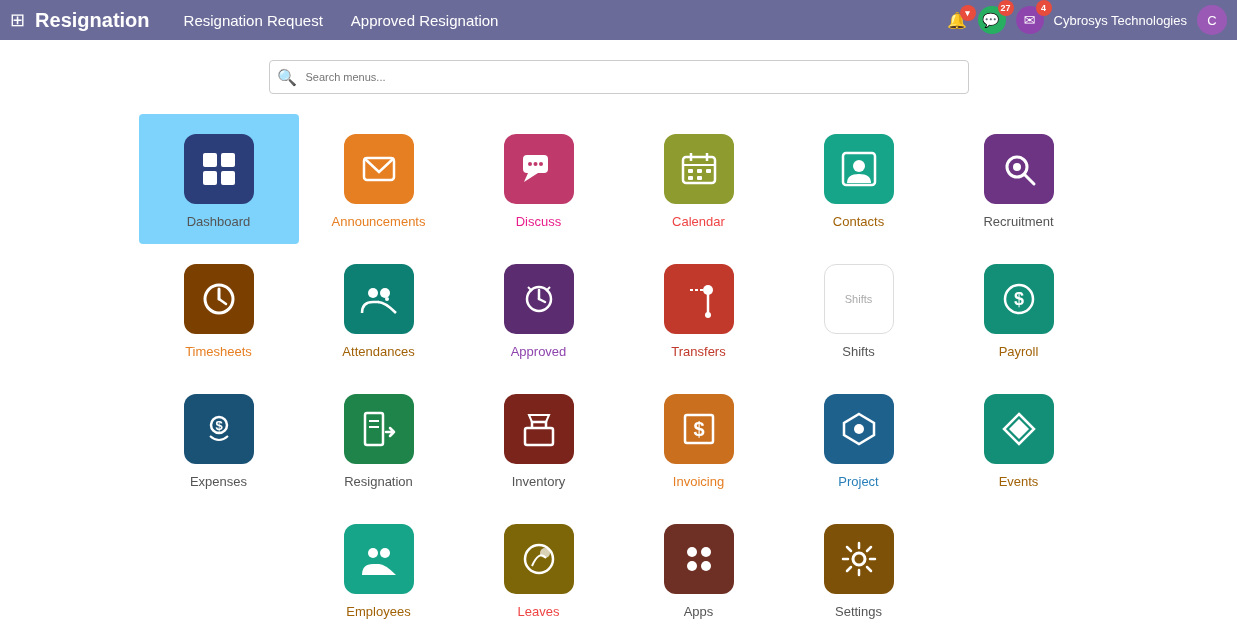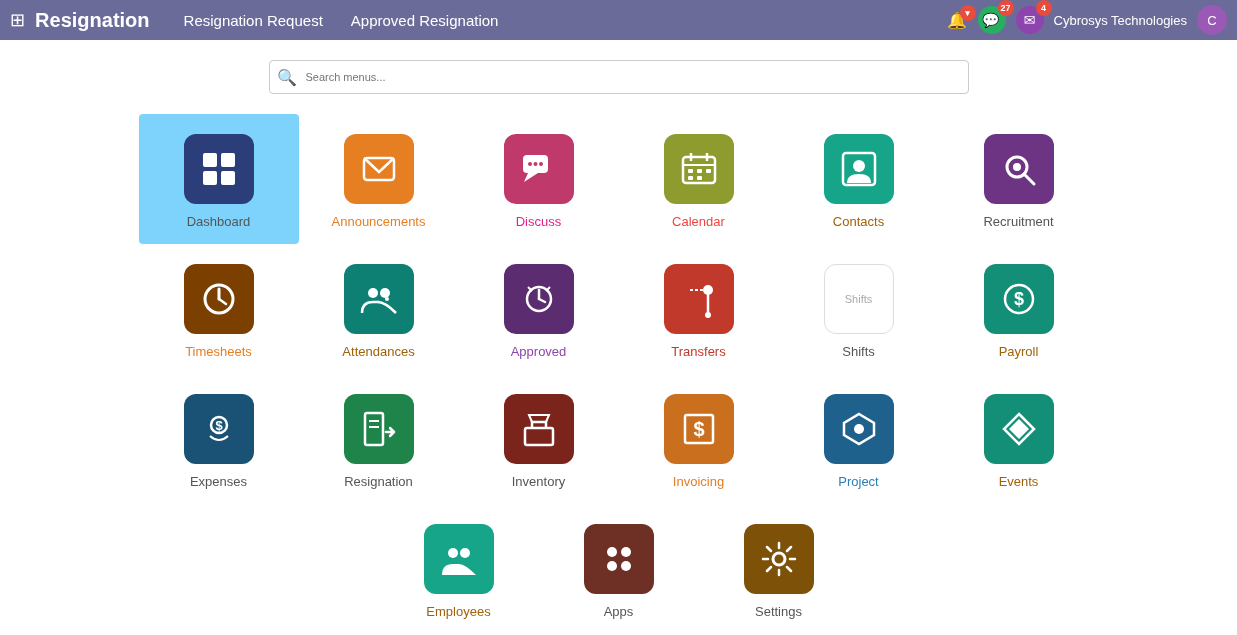--- a/index.html
+++ b/index.html
@@ -411,20 +411,30 @@
         <div class="app-icon bg-teal">
           <svg width="38" height="38" viewBox="0 0 38 38" fill="none">
             <circle cx="13" cy="13" r="5" fill="white"></circle>
             <circle cx="25" cy="13" r="5" fill="white"></circle>
             <path d="M2 35 Q2 24 13 24 Q19 24 19 24 Q25 24 36 35" fill="white"></path>
           </svg>
         </div>
         <span class="app-label colored-teal">Employees</span>
       </div>
       <div class="app-item">
+        <div class="app-icon bg-olive2">
+          <svg width="38" height="38" viewBox="0 0 38 38" fill="none">
+            <circle cx="19" cy="19" r="14" fill="none" stroke="white" stroke-width="2.5"></circle>
+            <circle cx="25" cy="13" r="5" fill="white" opacity="0.7"></circle>
+            <path d="M12 26 Q19 10 26 18" fill="none" stroke="white" stroke-width="2"></path>
+          </svg>
+        </div>
+        <span class="app-label colored-olive">Leaves</span>
+      </div>
+      <div class="app-item">
         <div class="app-icon bg-maroon2">
           <svg width="38" height="38" viewBox="0 0 38 38" fill="none">
             <circle cx="12" cy="12" r="5" fill="white"></circle>
             <circle cx="26" cy="12" r="5" fill="white"></circle>
             <circle cx="12" cy="26" r="5" fill="white"></circle>
             <circle cx="26" cy="26" r="5" fill="white"></circle>
           </svg>
         </div>
         <span class="app-label colored-dark">Apps</span>
       </div>

